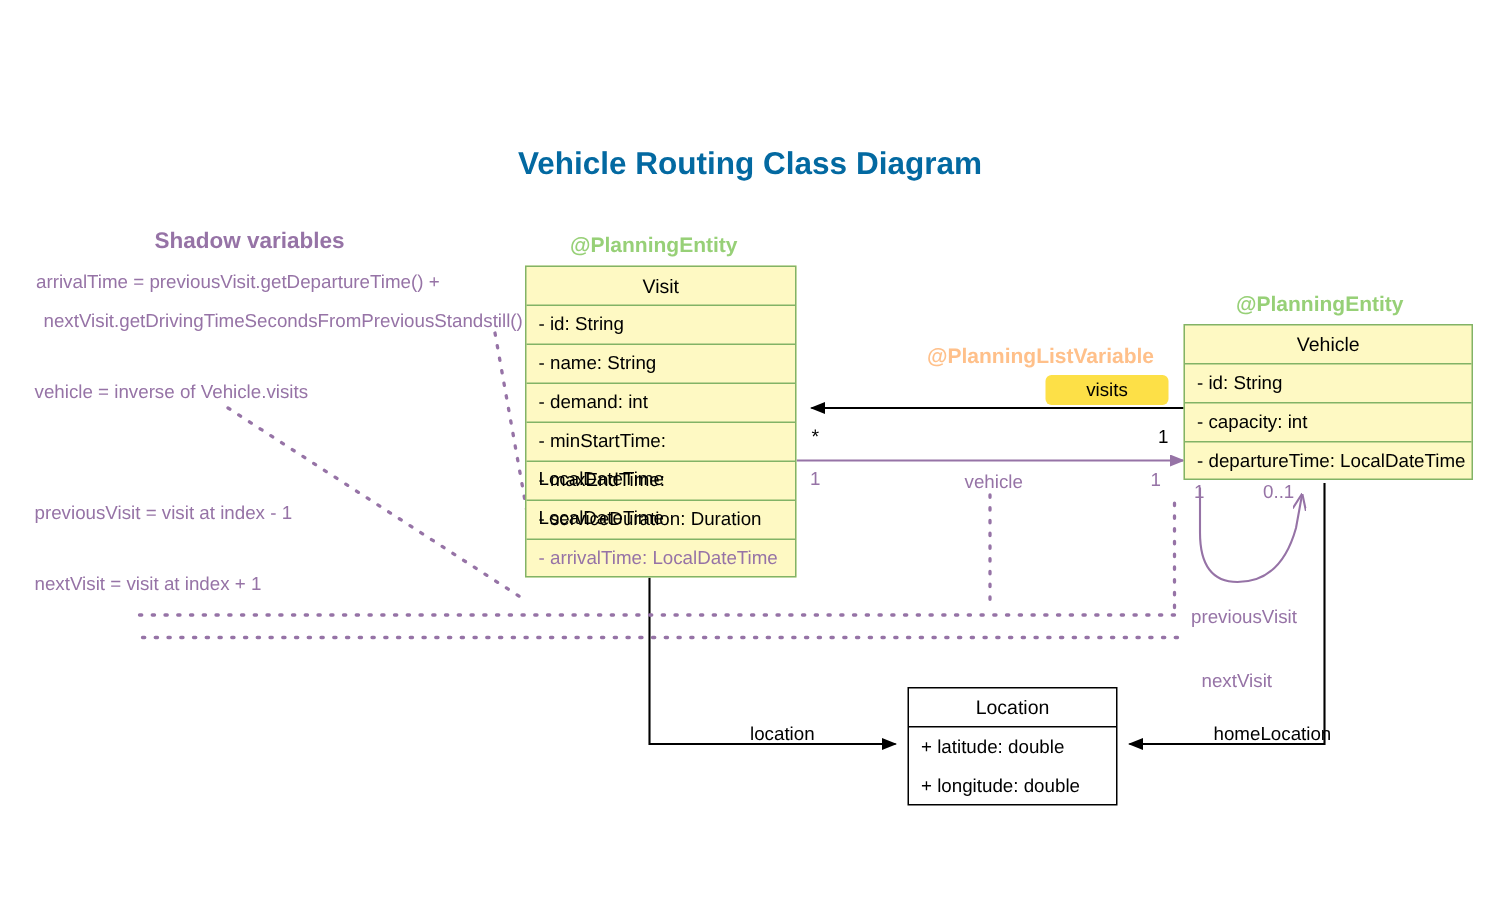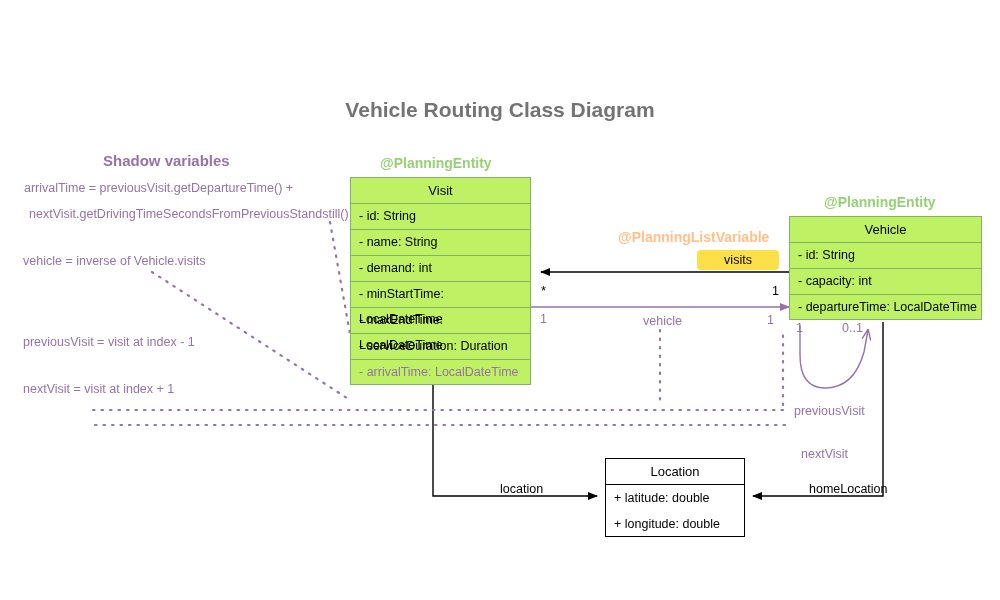--- a/index.html
+++ b/index.html
@@ -24,37 +24,37 @@
   }
 
   .page-title {
     position: absolute;
     left: 0;
     top: 98px;
     width: 1000px;
     text-align: center;
     font-size: 21px;
     font-weight: bold;
-    color: #737373;
+    color: #0369a1;
   }
 
   .stereotype {
     position: absolute;
     font-size: 14px;
     font-weight: bold;
     color: #97d077;
     white-space: nowrap;
   }
   .stereotype.orange { color: #ffc08a; }
 
   .umlbox {
     position: absolute;
     box-sizing: border-box;
     border: 1px solid #82b366;
-    background: #bef264;
+    background: #fef9c3;
   }
   .umlbox.plain {
     border: 1px solid #000000;
     background: #ffffff;
   }
   .uml-title {
     box-sizing: border-box;
     height: 26px;
     line-height: 25px;
     text-align: center;

